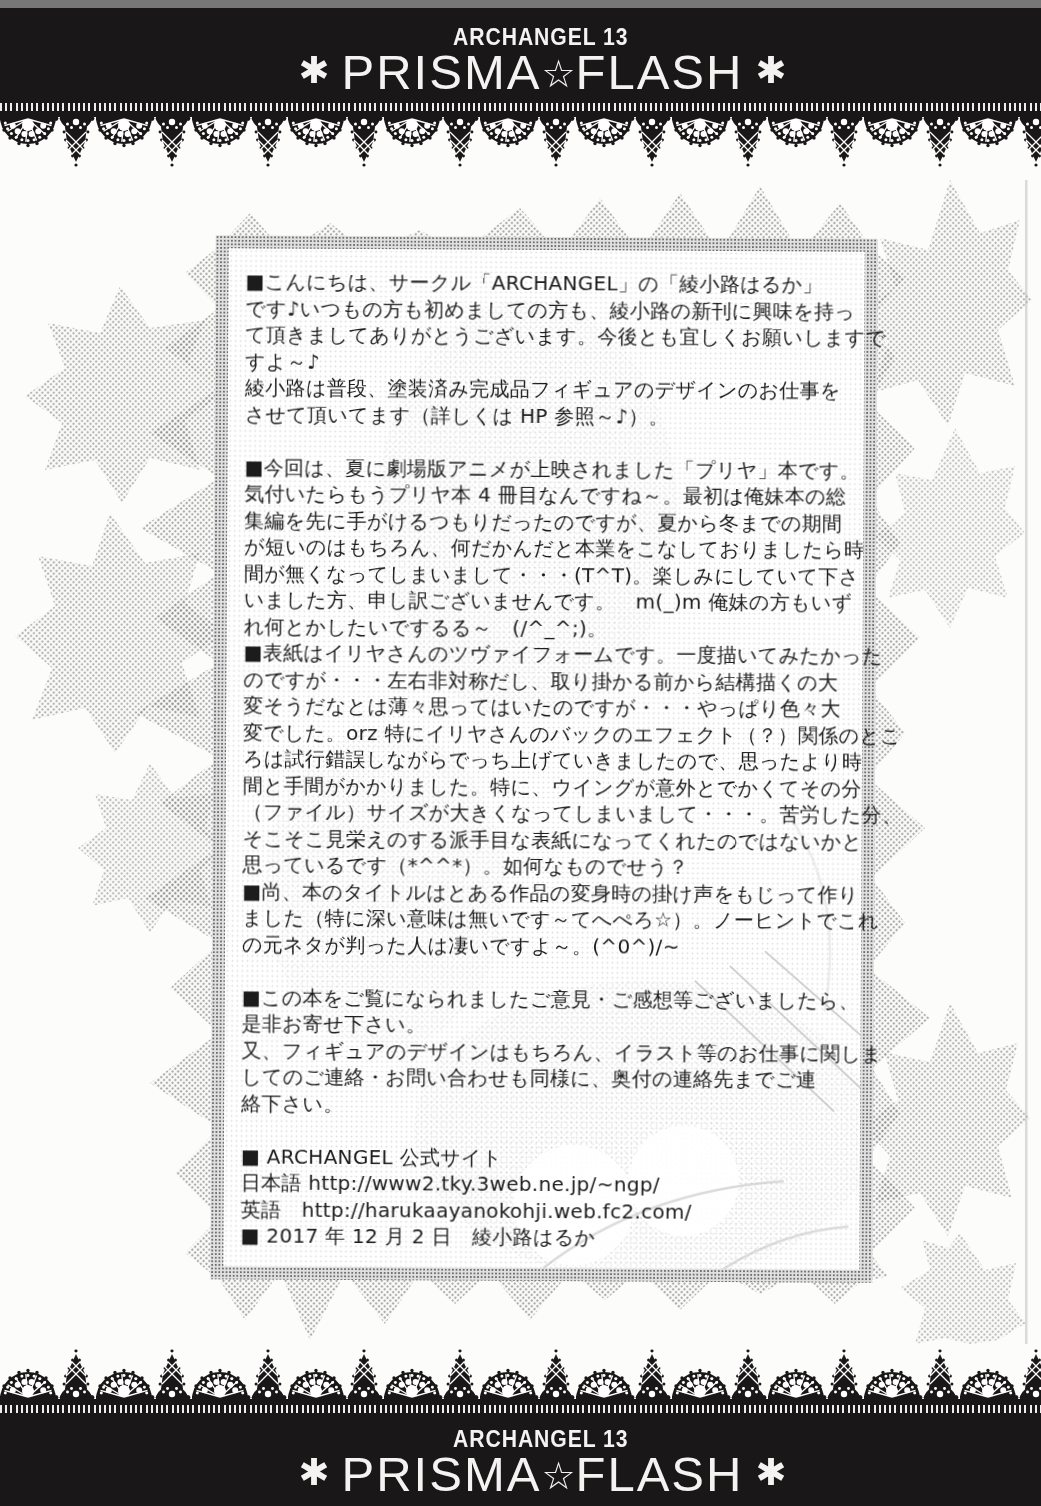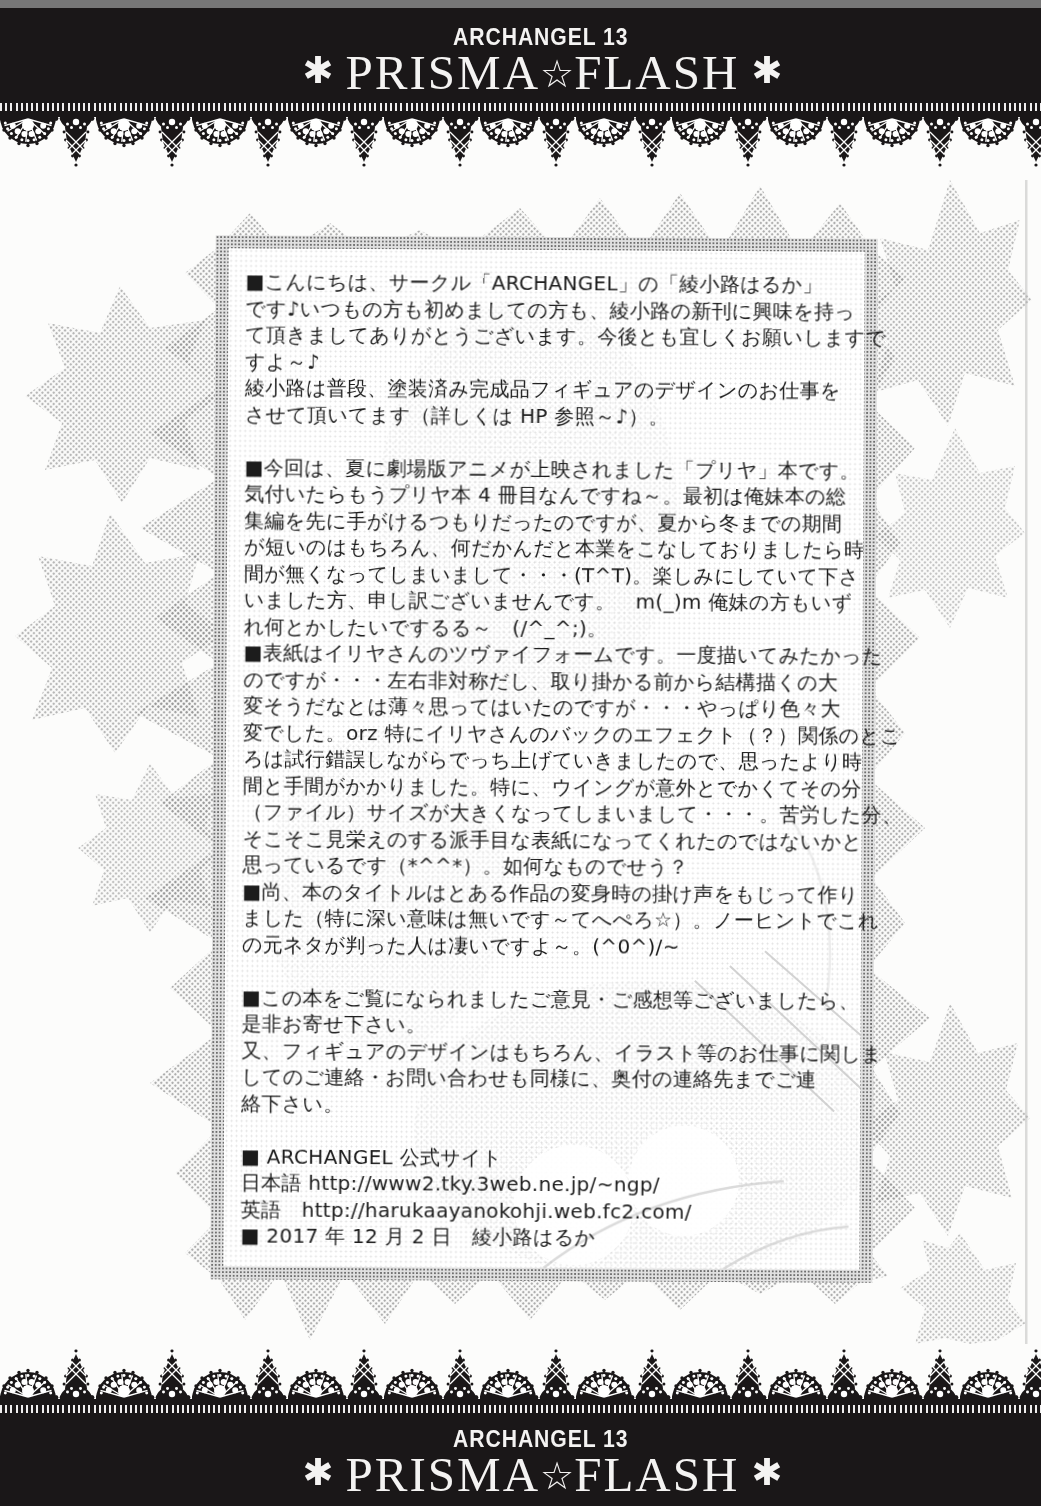--- a/index.html
+++ b/index.html
@@ -15,21 +15,21 @@
     color:#f4f3f2;
   }
   .banner-top { top:0; height:104px; }
   .banner-bottom { top:1396px; height:110px; }
   .bar-center { position:absolute; left:0; right:0; text-align:center; padding-left:44px; }
   .series {
     font-family:"Liberation Sans",sans-serif; font-weight:700;
     font-size:23px; letter-spacing:1px; transform:scaleX(.92);
   }
   .logo {
-    font-family:Liberation Serif, serif; font-size:49px; line-height:1;
+    font-family:Liberation Sans, sans-serif; font-size:49px; line-height:1;
     letter-spacing:2px; white-space:nowrap;
   }
   .star-side { font-size:37px; vertical-align:6px; padding:0 12px; letter-spacing:0; }
   .star-mid  { font-size:38px; vertical-align:2px; letter-spacing:0; }
   .banner-top .bar-center.c1 { top:16px; }
   .banner-top .bar-center.c2 { top:40px; }
   .banner-bottom .bar-center.c1 { top:22px; }
   .banner-bottom .bar-center.c2 { top:46px; }
 
   

